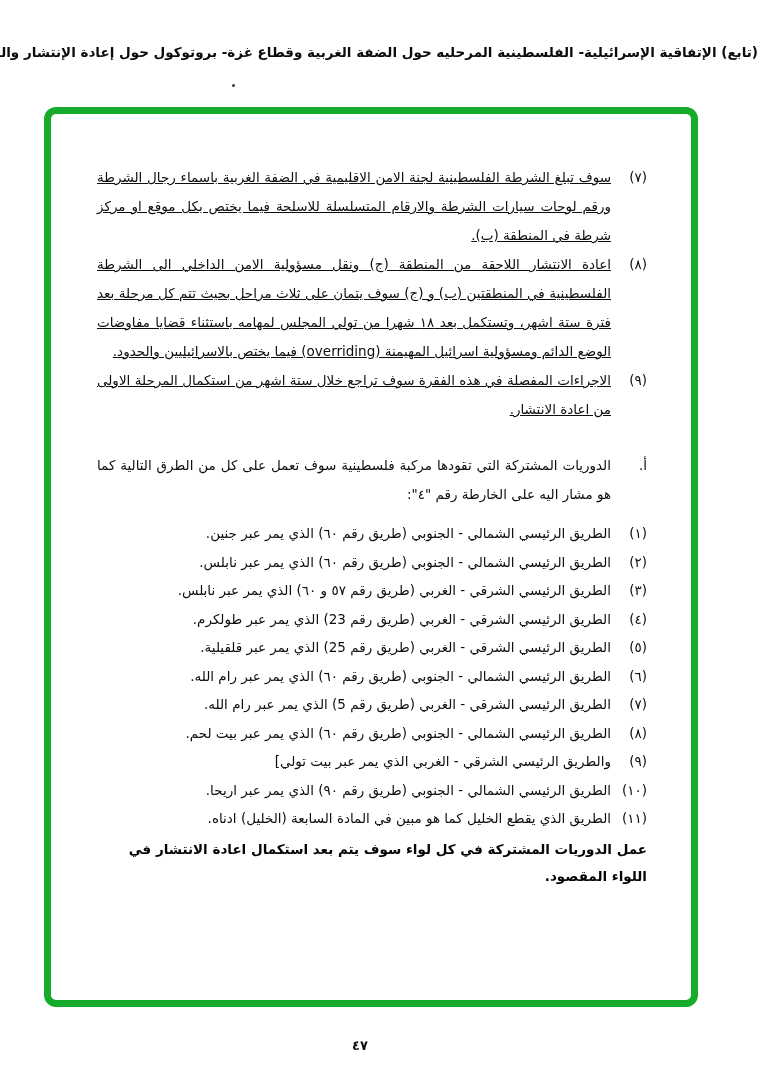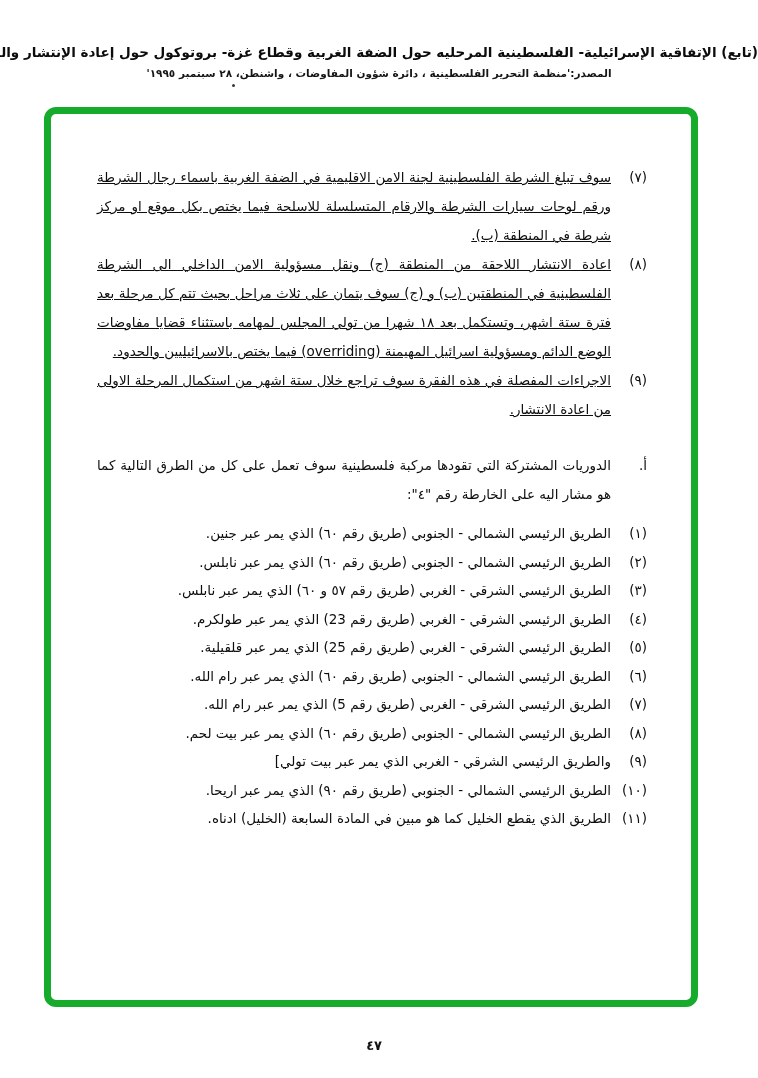--- a/index.html
+++ b/index.html
@@ -46,36 +46,35 @@
   .sec .ptext{flex:1;text-align:justify;}
   .roads{margin-top:10px;}
   .road{display:flex;line-height:28.5px;}
   .road .num{flex:0 0 36px;white-space:nowrap;}
   .road .ptext{flex:1;}
   .note{
     margin-top:3px;line-height:27px;font-weight:bold;color:#050505;
   }
   .pagenum{
     position:absolute;left:338px;top:1038px;width:44px;
-    font-size:13px;font-weight:bold;direction:rtl;
+    text-align:center;font-size:13px;font-weight:bold;direction:rtl;
   }
   .speck{
     position:absolute;width:3px;height:3px;border-radius:50%;
     background:#3a3a3a;
   }
   .speck.s1{left:232px;top:84px;}
 </style>
 </head>
 <body>
 
 <div class="page">
 
   <div class="hdr">
     <div class="hdr-title" dir="rtl">(تابع) الإتفاقية الإسرائيلية- الفلسطينية المرحليه حول الضفة الغربية وقطاع غزة- بروتوكول حول إعادة الإنتشار والترتيبات الامنية</div>
-    <div class="hdr-source" dir="rtl">المصدر:'منظمة التحرير الفلسطينية ، دائرة شؤون المفاوضات ، واشنطن، ٢٨ سبتمبر ١٩٩٥'</div>
   </div>
 
   <div class="speck s1"></div>
 
   <div class="frame" style="border-color: rgb(23, 171, 43);">
     <div class="content">
 
       <div class="para">
         <span class="num">(٧)</span>
         <span class="ptext">سوف تبلغ الشرطة الفلسطينية لجنة الامن الاقليمية في الضفة الغربية باسماء رجال الشرطة ورقم لوحات سيارات الشرطة والارقام المتسلسلة للاسلحة فيما يختص بكل موقع او مركز شرطة في المنطقة (ب).</span>
@@ -134,19 +133,20 @@
         <div class="road">
           <span class="num">(١٠)</span>
           <span class="ptext">الطريق الرئيسي الشمالي - الجنوبي (طريق رقم ٩٠) الذي يمر عبر اريحا.</span>
         </div>
         <div class="road">
           <span class="num">(١١)</span>
           <span class="ptext">الطريق الذي يقطع الخليل كما هو مبين في المادة السابعة (الخليل) ادناه.</span>
         </div>
       </div>
 
+      <div class="note">عمل الدوريات المشتركة في كل لواء سوف يتم بعد استكمال اعادة الانتشار في اللواء المقصود.</div>
 
     </div>
   </div>
 
   <div class="pagenum">٤٧</div>
 
 </div>
 
 </body></html>

